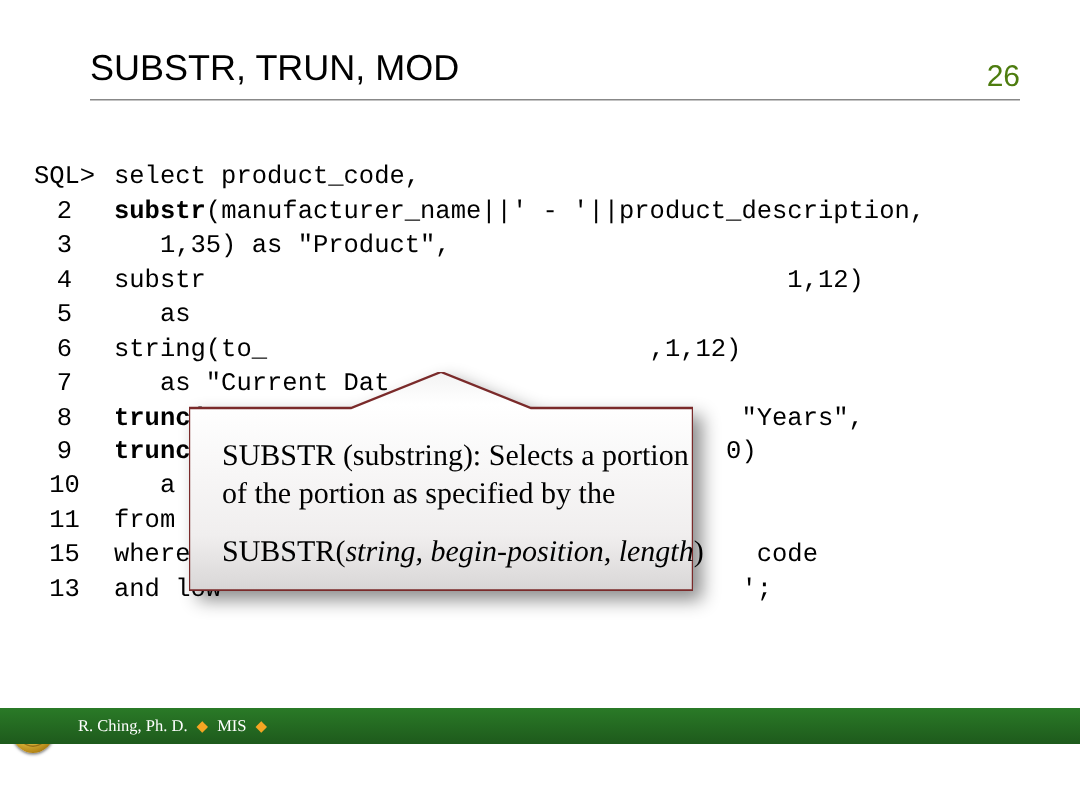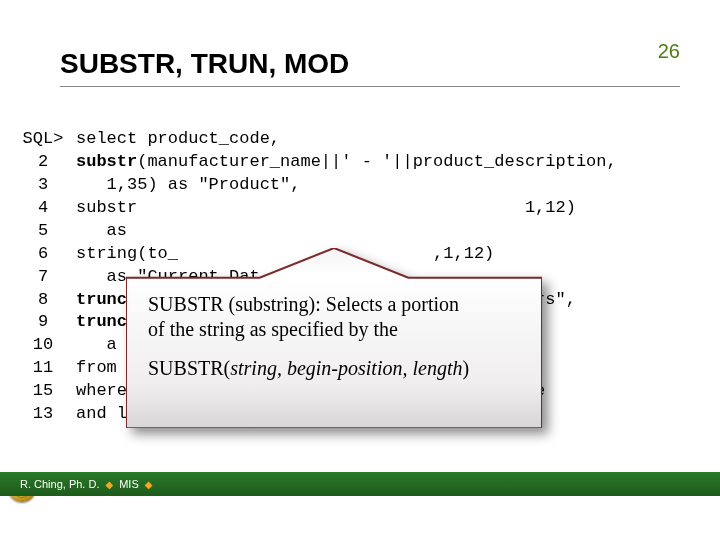--- a/index.html
+++ b/index.html
@@ -18,24 +18,24 @@
   }
   .title-block {
     margin-bottom: 4px;
   }
   .title-small {
     font-size: 19px;
     font-weight: bold;
     color: #000;
   }
   .title-large {
-    font-size: 28px;
-    font-weight: bold;
+    font-size: 24px;
+    font-weight: normal;
     color: #000;
-    margin-top: 18px;
+    margin-top: 2px;
   }
   .page-num {
     position: absolute;
     top: 40px;
     right: 40px;
     font-size: 20px;
     color: #4d7c0f;
   }
   .hr {
     border: none;
@@ -54,21 +54,21 @@
     display: inline-block;
     width: 46px;
     text-align: center;
     padding-right: 10px;
   }
   .code .bold { font-weight: bold; }
   .arrow-callout {
     position: absolute;
     left: 126px;
     top: 248px;
-    width: 416px;
+    width: 336px;
     height: 182px;
     pointer-events: none;
   }
   .arrow-shape {
     position: absolute;
     inset: 0;
     filter: drop-shadow(6px 6px 6px rgba(0,0,0,0.45));
   }
   .callout-text {
     position: absolute;
@@ -88,22 +88,23 @@
     position: absolute;
     left: 0;
     bottom: 44px;
     width: 720px;
     height: 24px;
     background: linear-gradient(#2a7a27, #1e5a1c);
     color: #fff;
     font-size: 11px;
     display: flex;
     align-items: center;
-    padding-left: 20px;
+    padding-left: 52px;
     box-sizing: border-box;
+    font-family: Liberation Serif, serif;
   }
   .footer .dot {
     margin: 0 6px;
     color: #f5a623;
     font-size: 10px;
   }
   .seal {
     position: absolute;
     left: 8px;
     bottom: 38px;
@@ -154,21 +155,21 @@
           <stop offset="0" stop-color="#f3f3f3"></stop>
           <stop offset="0.15" stop-color="#ffffff"></stop>
           <stop offset="0.75" stop-color="#f0eeee"></stop>
           <stop offset="1" stop-color="#d8d6d6"></stop>
         </linearGradient>
       </defs>
       <path d="M 0 182 L 0 30 L 135 30 L 210 0 L 285 30 L 420 30 L 420 182 Z" fill="url(#g)" stroke="#7a2a2a" stroke-width="2"></path>
     </svg>
     <div class="callout-text">
       <div><span>SUBSTR (substring): Selects a portion</span></div>
-      <div><span>of the string as specified by the</span></div>
+      <div><span>of the portion as specified by the</span></div>
       <div class="syn">
         <span>SUBSTR(</span><span class="ital">string, begin-position, length</span><span>)</span>
       </div>
     </div>
   </div>
 </div>
 
 <div class="seal"></div>
 <div class="footer">
   <span>R. Ching, Ph. D.</span>

